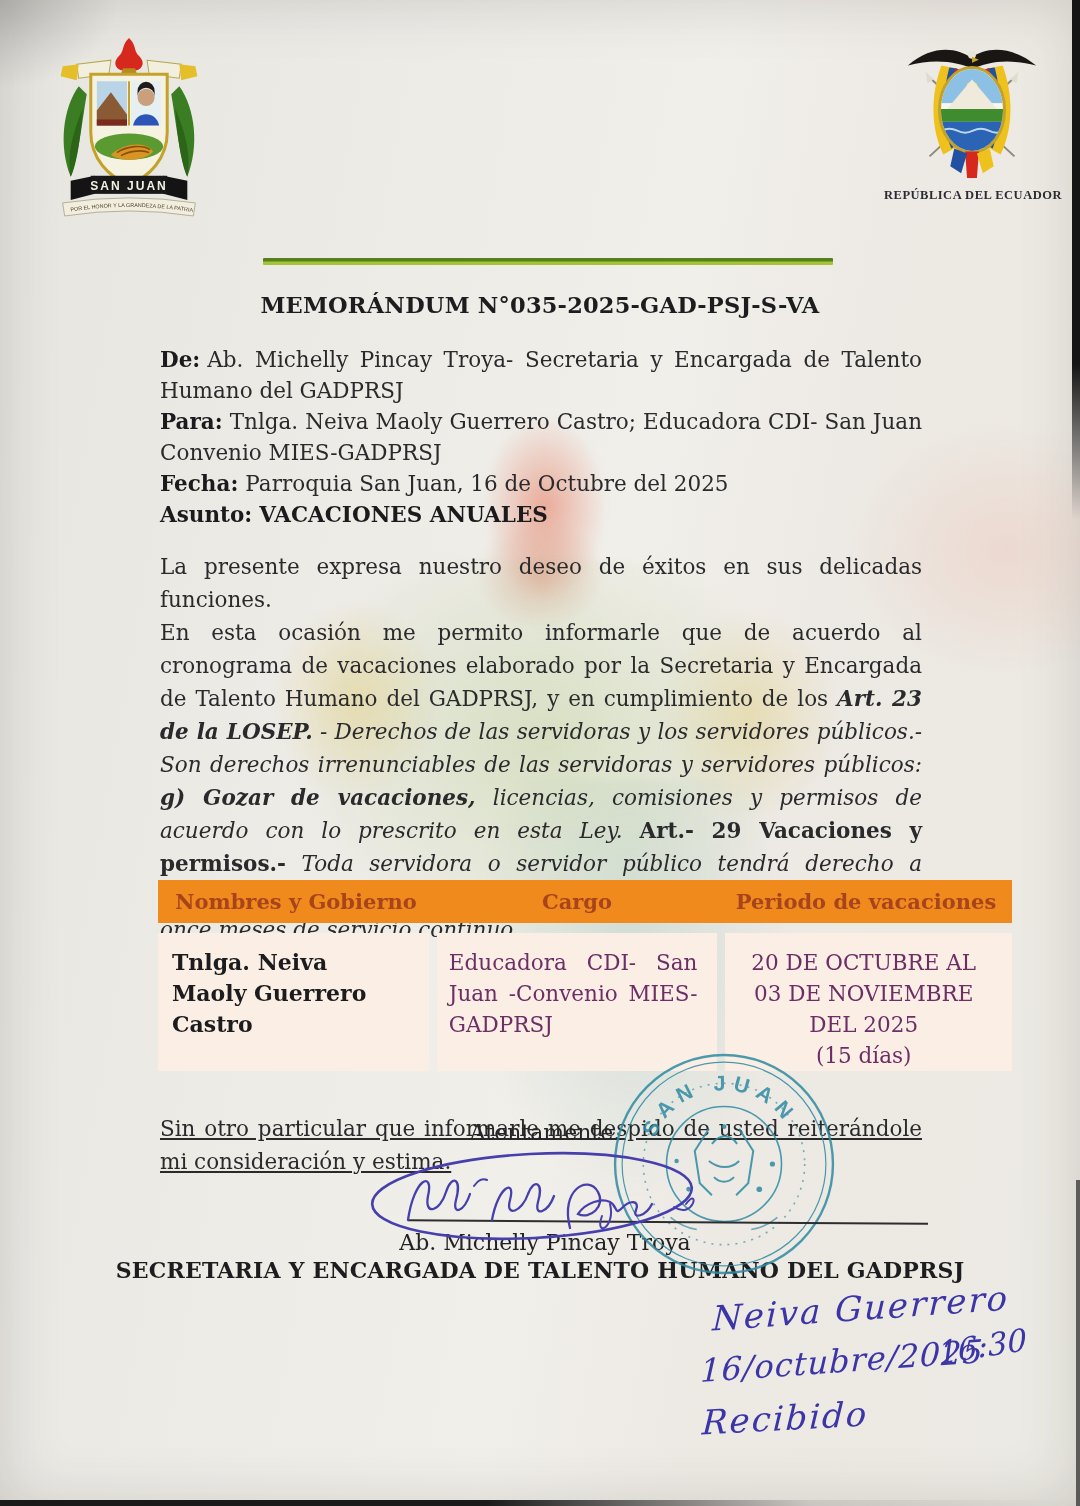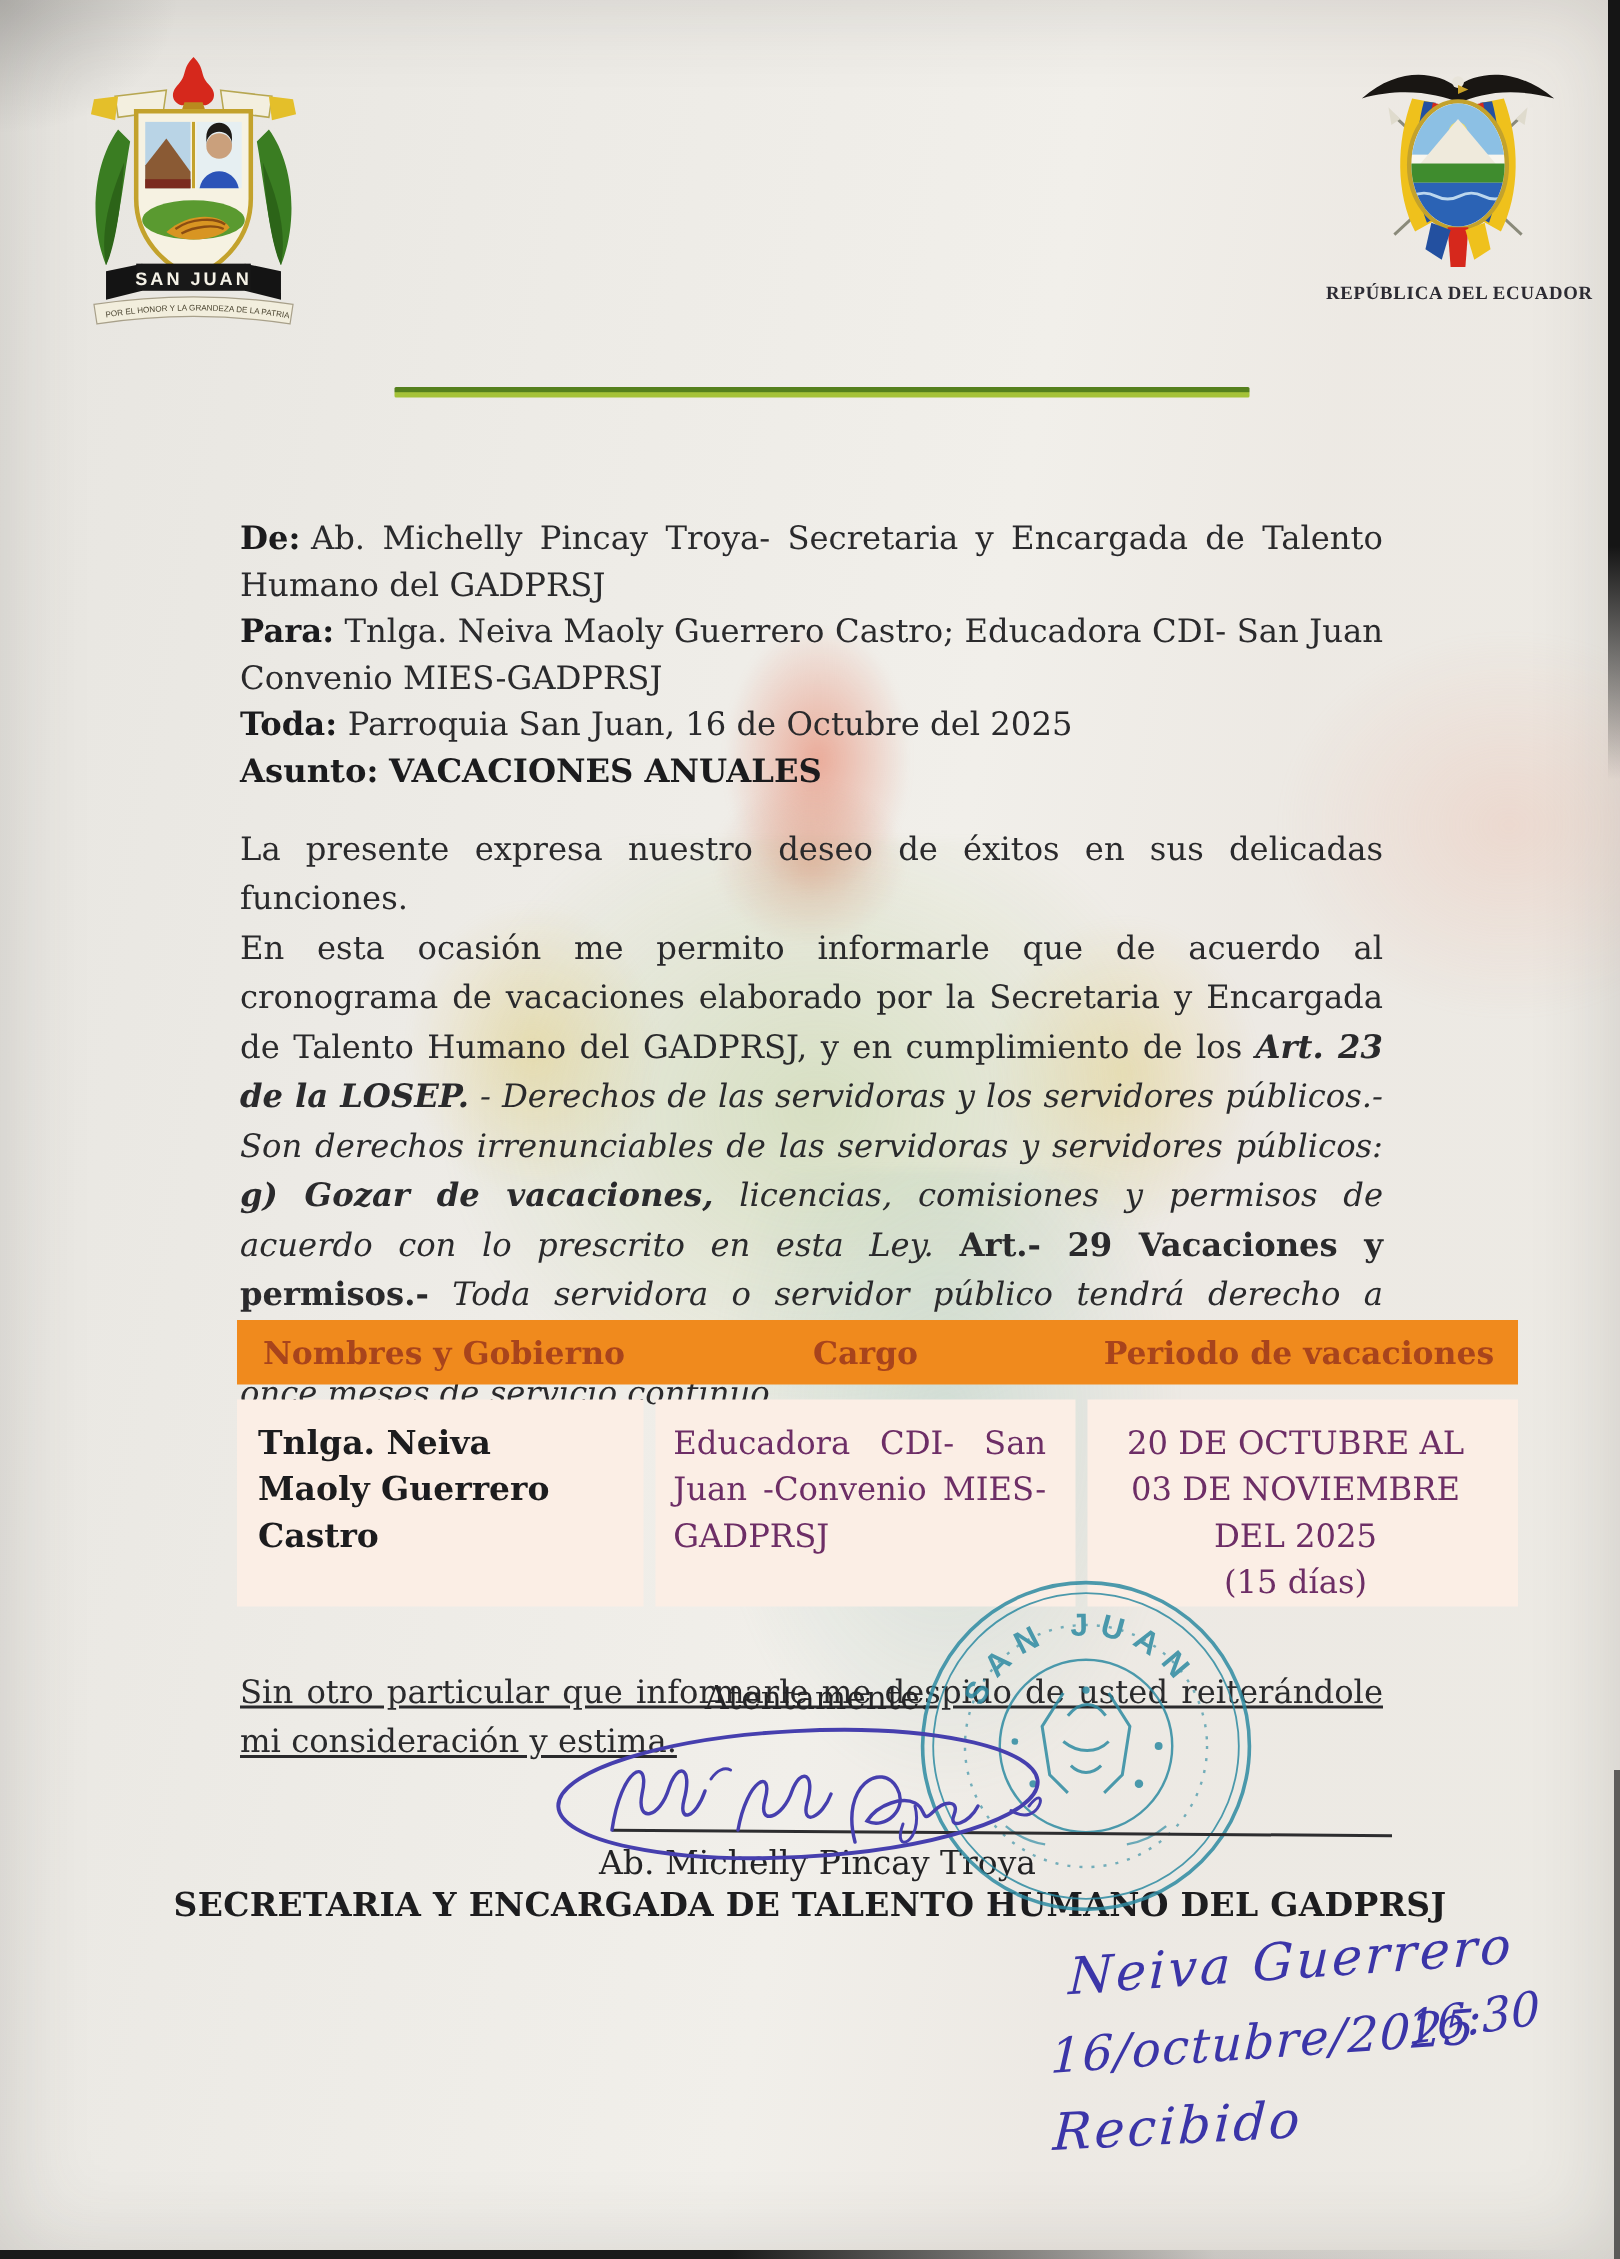--- a/index.html
+++ b/index.html
@@ -179,25 +179,26 @@
       <rect x="42" y="74" width="66" height="13" fill="#3f8c2e"></rect>
       <rect x="42" y="87" width="66" height="31" fill="#2b63b5"></rect>
       <path d="M44,96 q8,-4 16,0 t16,0 t16,0 t16,0" stroke="#bcd7ee" fill="none" stroke-width="2"></path>
     </g>
     <polygon points="68,117 82,117 80,144 70,144" fill="#d6281c"></polygon>
     <polygon points="57,114 70,119 64,139 53,132" fill="#2350a0"></polygon>
     <polygon points="80,119 93,114 97,132 86,139" fill="#efc11c"></polygon>
   </svg>
   <div class="crest-caption">REPÚBLICA DEL ECUADOR</div>
 
+  <div class="memo-title">MEMORÁNDUM N°035-2025-GAD-PSJ-S-VA</div>
 
   <div class="block meta-block">
     <p class="meta"><span class="b">De:</span><span class="mv">Ab. Michelly Pincay Troya- Secretaria y Encargada de Talento Humano del GADPRSJ</span></p>
     <p class="meta"><span class="b">Para:</span><span class="mv">Tnlga. Neiva Maoly Guerrero Castro; Educadora CDI- San Juan Convenio MIES-GADPRSJ</span></p>
-    <p class="meta"><span class="b">Toda:</span><span class="mv">Parroquia San Juan, 16 de Octubre del 2025</span></p>
+    <p class="meta"><span class="b">Fecha:</span><span class="mv">Parroquia San Juan, 16 de Octubre del 2025</span></p>
     <p class="meta"><span class="b">Asunto:</span><span class="mv b">VACACIONES ANUALES</span></p>
   </div>
 
   <div class="block body-block">
     <p class="para">La presente expresa nuestro deseo de éxitos en sus delicadas funciones.</p>
     <p class="para"><span>En esta ocasión me permito informarle que de acuerdo al cronograma de vacaciones elaborado por la Secretaria y Encargada de Talento Humano del GADPRSJ, y en cumplimiento de los </span><span class="bi">Art. 23 de la LOSEP.</span><span class="it"> - Derechos de las servidoras y los servidores públicos.- Son derechos irrenunciables de las servidoras y servidores públicos: </span><span class="bi">g) Gozar de vacaciones,</span><span class="it"> licencias, comisiones y permisos de acuerdo con lo prescrito en esta Ley. </span><span class="bd">Art.- 29 Vacaciones y permisos.-</span><span class="it"> Toda servidora o servidor público tendrá derecho a disfrutar de treinta días de vacaciones anuales pagadas después de once meses de servicio continuo.</span></p>
     <p class="para">Por lo antes expuesto, usted deberá gozar sus vacaciones en el periodo comprendido:</p>
   </div>
 
   <div class="vtable">

